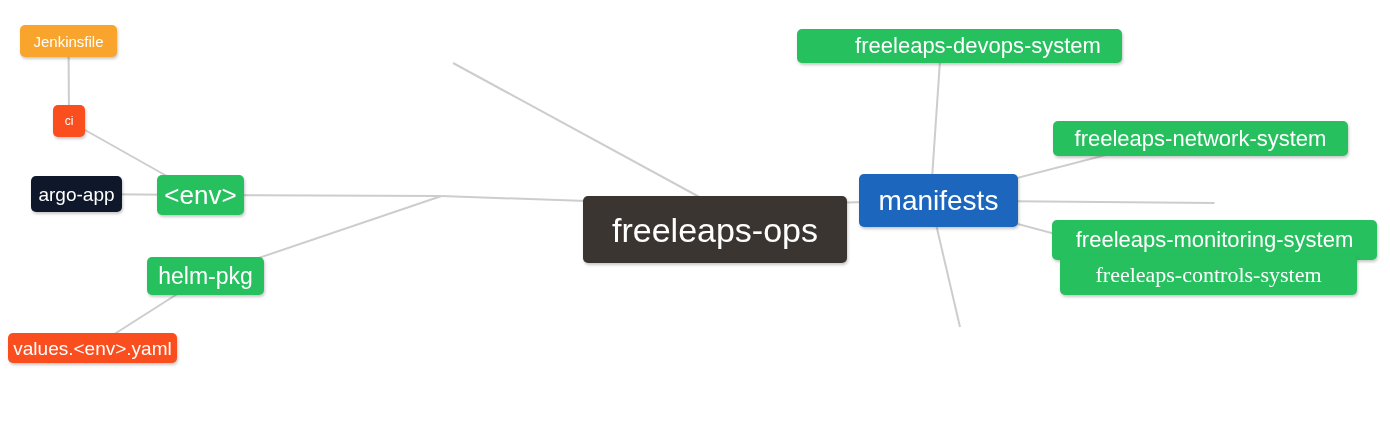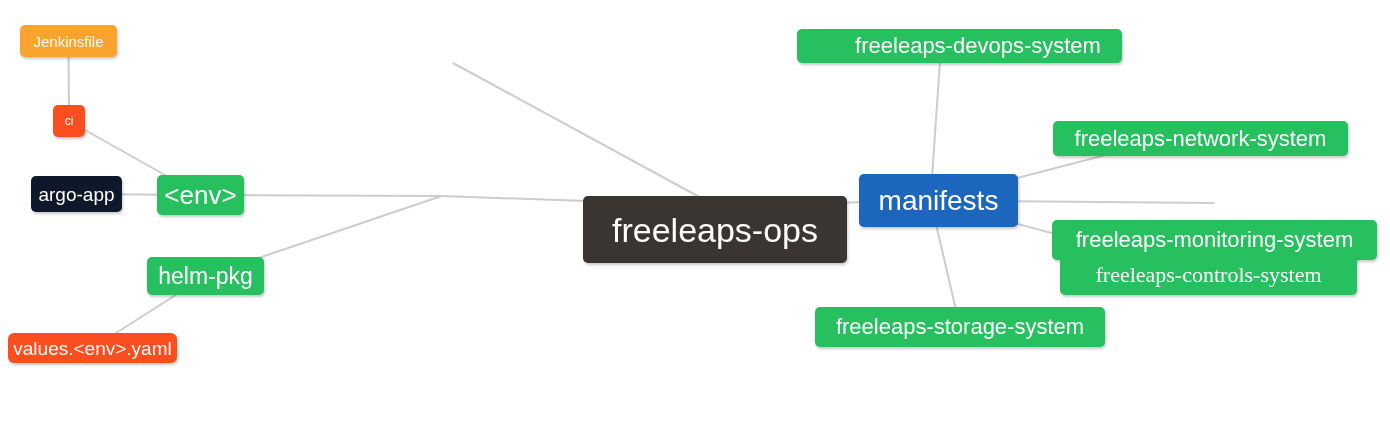--- a/index.html
+++ b/index.html
@@ -46,31 +46,30 @@
   <div class="node" style="left: 20px; top: 25px; width: 97px; height: 32px; font-size: 15px; background: rgb(249, 164, 44); color: rgb(255, 255, 255);">Jenkinsfile</div>
 
   <div class="node" style="left: 53px; top: 105px; width: 32px; height: 32px; font-size: 12px; background: rgb(250, 78, 30); color: rgb(255, 255, 255);">ci</div>
 
   <div class="node" style="left: 31px; top: 176px; width: 91px; height: 36px; font-size: 19px; background: #0f172a; color: rgb(255, 255, 255);">argo-app</div>
 
   <div class="node" style="left: 157px; top: 175px; width: 87px; height: 40px; font-size: 26px; background: rgb(38, 192, 95); color: rgb(255, 255, 255);">&lt;env&gt;</div>
 
   <div class="node" style="left: 147px; top: 257px; width: 117px; height: 38px; font-size: 23px; background: rgb(38, 192, 95); color: rgb(255, 255, 255);">helm-pkg</div>
 
-  <div class="node" style="left: 8px; top: 333px; width: 169px; height: 30px; font-size: 19px; background: rgb(250, 78, 30); color: rgb(255, 255, 255); border-radius: 6px;">values.&lt;env&gt;.yaml</div>
+  <div class="node" style="left: 8px; top: 333px; width: 169px; height: 30px; font-size: 19px; background: rgb(250, 78, 30); color: rgb(255, 255, 255);">values.&lt;env&gt;.yaml</div>
 
 
 
   <div class="node" style="left: 583px; top: 172px; width: 264px; height: 67px; font-size: 34px; background: rgb(59, 53, 49); color: rgb(255, 255, 255); margin-top: 24px;">freeleaps-ops</div>
 
   <div class="node" style="left: 851px; top: 174px; width: 159px; height: 53px; font-size: 28px; background: rgb(29, 102, 189); color: rgb(255, 255, 255); margin-left: 8px;">manifests</div>
 
   <div class="node" style="left: 797px; top: 29px; width: 288px; height: 34px; font-size: 22px; background: rgb(38, 192, 95); color: rgb(255, 255, 255); padding-left: 37px;">freeleaps-devops-system</div>
 
   <div class="node" style="left: 1053px; top: 113px; width: 295px; height: 35px; font-size: 22px; background: rgb(38, 192, 95); color: rgb(255, 255, 255); margin-top: 8px;">freeleaps-network-system</div>
 
   <div class="node" style="left: 1052px; top: 183px; width: 325px; height: 40px; font-size: 22px; background: rgb(38, 192, 95); color: rgb(255, 255, 255); margin-top: 37px;">freeleaps-monitoring-system</div>
 
   <div class="node" style="left: 1060px; top: 255px; width: 297px; height: 40px; font-size: 22px; background: rgb(38, 192, 95); color: rgb(255, 255, 255); font-family: Liberation Serif, serif;">freeleaps-controls-system</div>
 
-  <div class="node" style="left: 815px; top: 307px; width: 290px; height: 40px; font-size: 22px; background: rgb(38, 192, 95); color: rgb(255, 255, 255);">freeleaps-storage-system</div>
 
 </div>
 
 </body></html>

